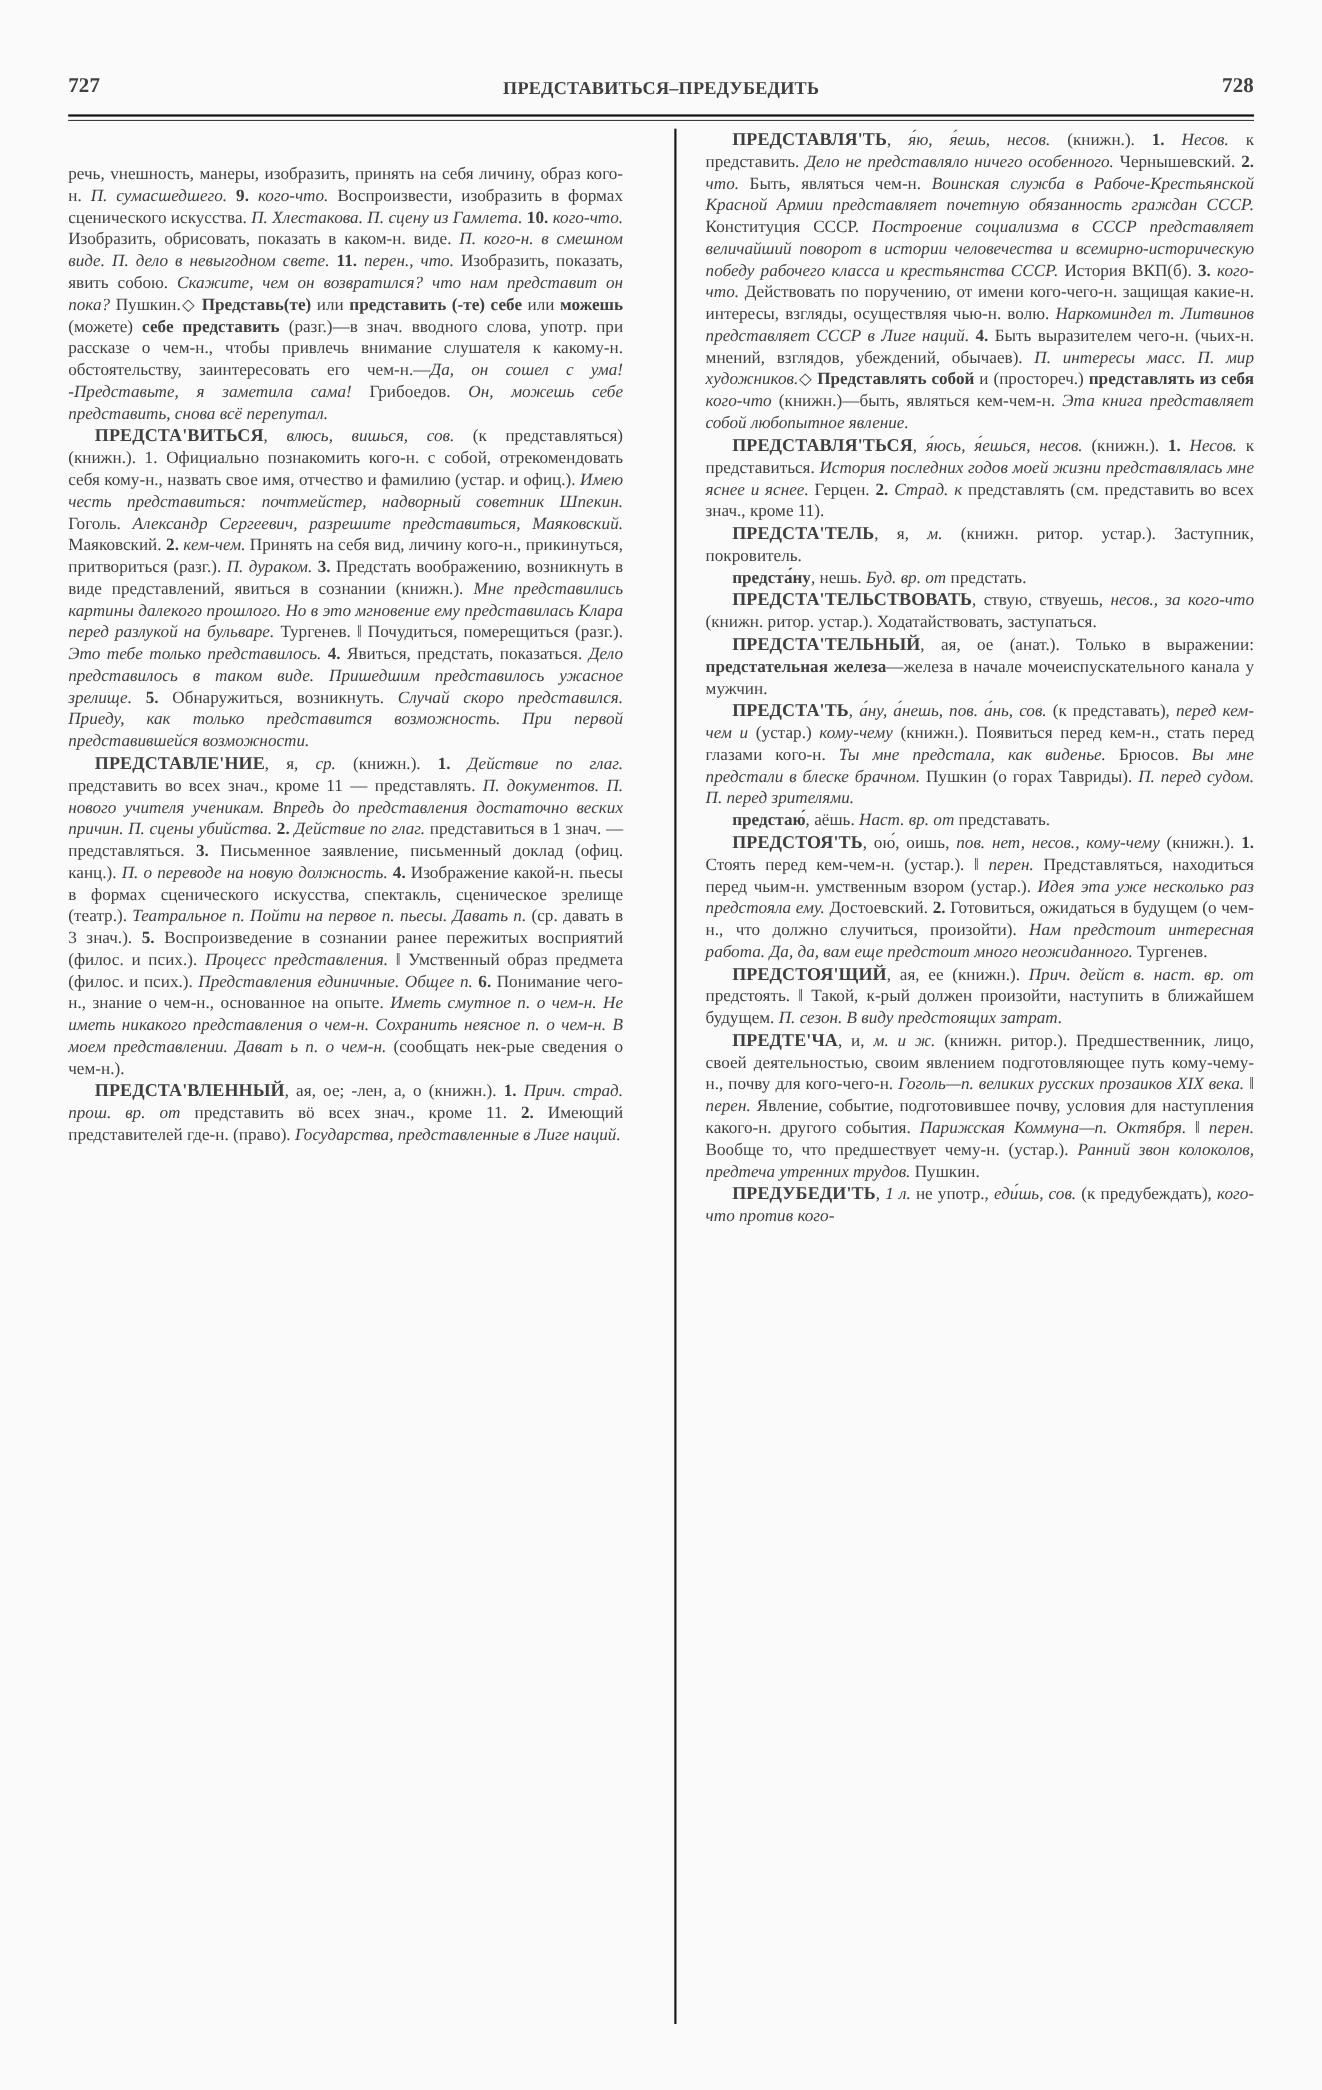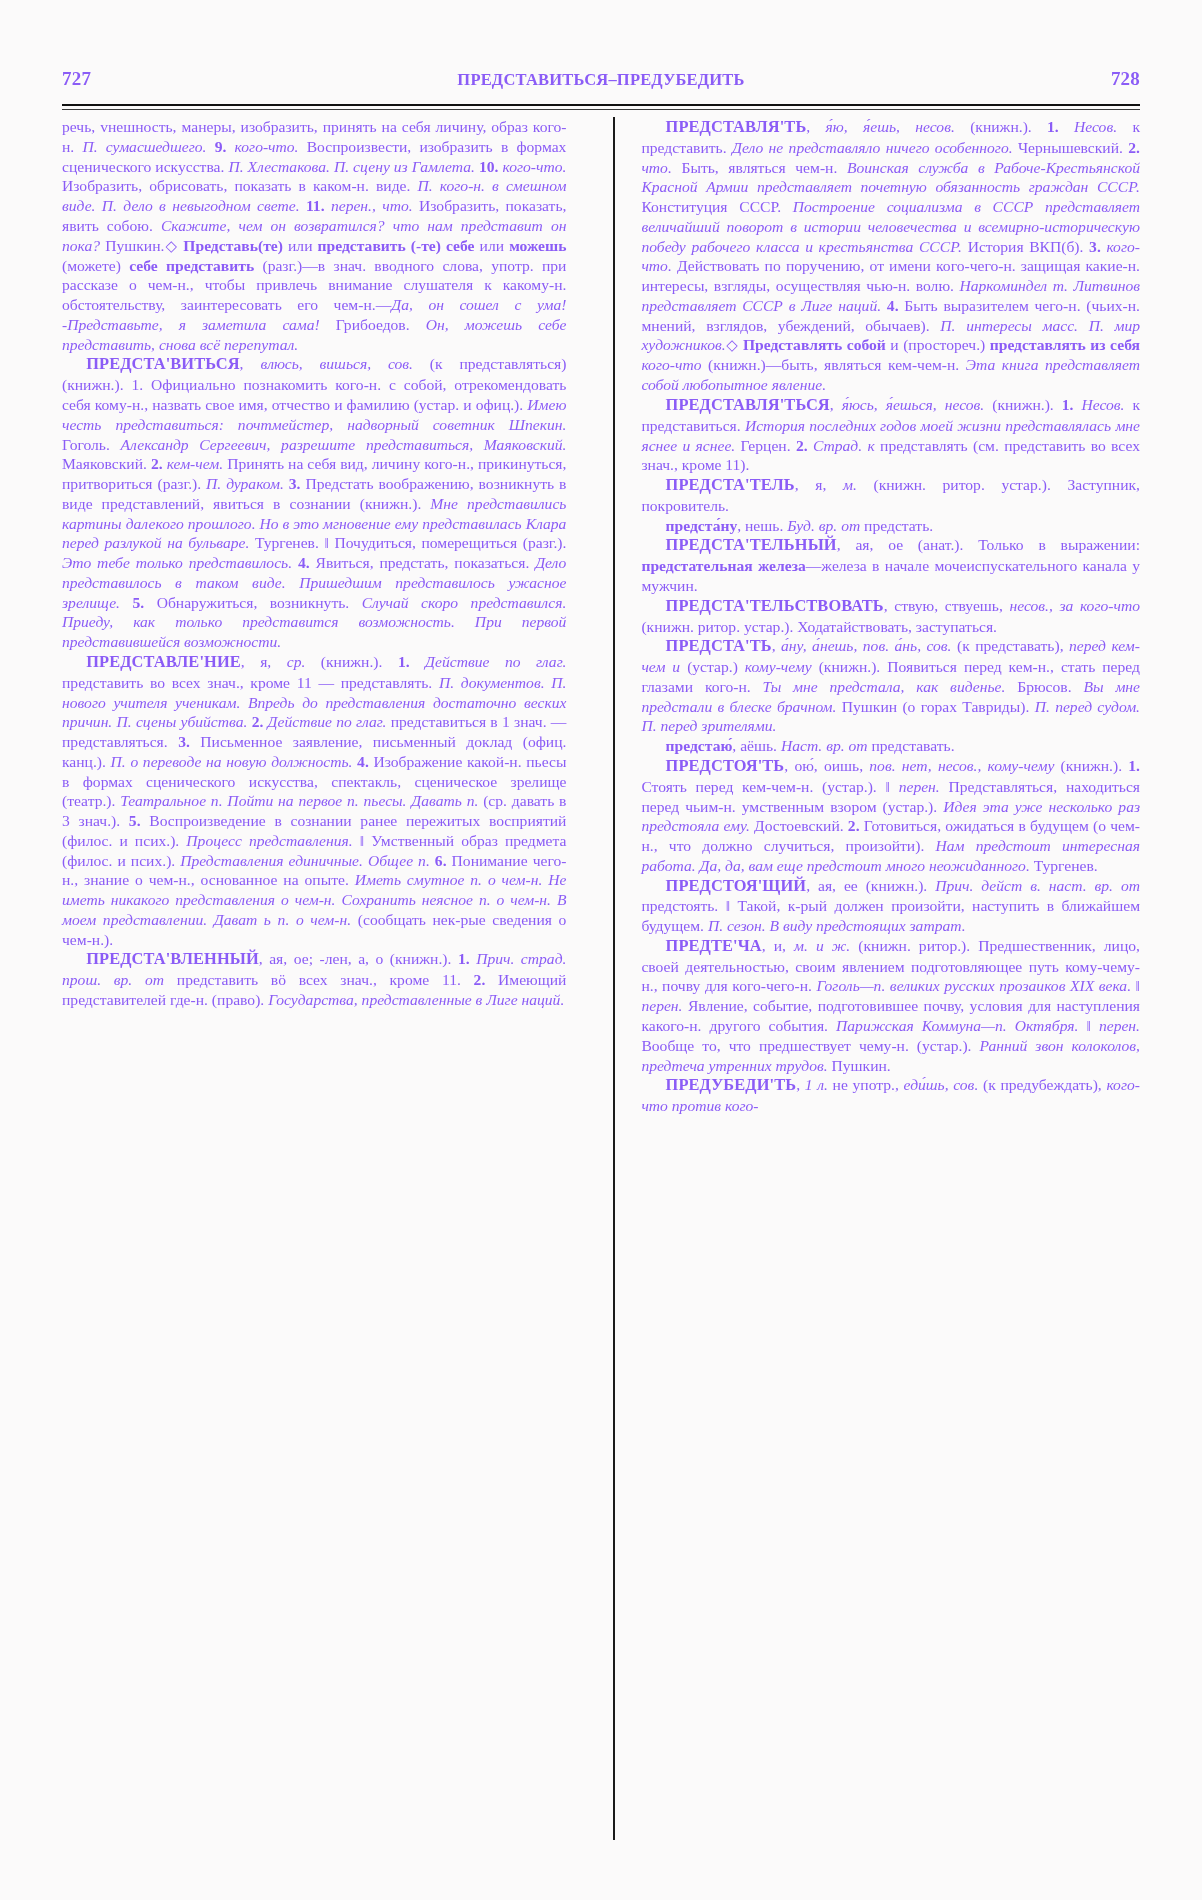--- a/index.html
+++ b/index.html
@@ -7,21 +7,21 @@
     padding: 0;
     background: #ffffff;
   }
   .page {
     position: relative;
     width: 1202px;
     height: 1900px;
     background: #fbfafa;
     box-sizing: border-box;
     font-family: "Liberation Serif", "DejaVu Serif", serif;
-    color: #8b5cf6;
+    color: #404040;
     overflow: hidden;
   }
   
   .header {
     position: absolute;
     top: 68px;
     left: 62px;
     right: 62px;
     height: 26px;
   }
@@ -63,21 +63,21 @@
     gap: 0;
   }
   .col {
     width: 50%;
     box-sizing: border-box;
     font-size: 15.6px;
     line-height: 1.268;
     text-align: justify;
     hyphens: manual;
   }
-  .col-left  { padding-right: 22px; }
+  .col-left  { padding-right: 22px; margin-top: 32px; }
   .col-right { padding-left: 26px; border-left: 2px solid #1a1a1a; margin-left: 25px; }
 
   .col p {
     margin: 0;
     text-indent: 0;
   }
   .col p.ind { text-indent: 1.55em; }
 
   
   .hw {                 
@@ -124,23 +124,23 @@
     <div class="col col-right">
 
       <p class="ind"><span class="hw">ПРЕДСТАВЛЯ'ТЬ</span><span>, </span><span class="it">я́ю, я́ешь, несов.</span><span> (книжн.). </span><span class="num">1. </span><span class="it">Несов.</span><span> к представить. </span><span class="it">Дело не представляло ничего особенного.</span><span> Чернышевский. </span><span class="num">2. </span><span class="it">что.</span><span> Быть, являться чем-н. </span><span class="it">Воинская служба в Рабоче-Крестьянской Красной Армии представляет почетную обязанность граждан СССР.</span><span> Конституция СССР. </span><span class="it">Построение социализма в СССР представляет величайший поворот в истории человечества и всемирно-историческую победу рабочего класса и крестьянства СССР.</span><span> История ВКП(б). </span><span class="num">3. </span><span class="it">кого-что.</span><span> Действовать по поручению, от имени кого-чего-н. защищая какие-н. интересы, взгляды, осуществляя чью-н. волю. </span><span class="it">Наркоминдел т. Литвинов представляет СССР в Лиге наций.</span><span class="num"> 4. </span><span>Быть выразителем чего-н. (чьих-н. мнений, взглядов, убеждений, обычаев). </span><span class="it">П. интересы масс. П. мир художников.</span><span class="dia">◇</span><span class="bd"> Представлять собой </span><span>и (простореч.) </span><span class="bd">представлять из себя </span><span class="it">кого-что</span><span> (книжн.)—быть, являться кем-чем-н. </span><span class="it">Эта книга представляет собой любопытное явление.</span></p>
 
       <p class="ind"><span class="hw">ПРЕДСТАВЛЯ'ТЬСЯ</span><span>, </span><span class="it">я́юсь, я́ешься, несов.</span><span> (книжн.). </span><span class="num">1. </span><span class="it">Несов.</span><span> к представиться. </span><span class="it">История последних годов моей жизни представлялась мне яснее и яснее.</span><span> Герцен. </span><span class="num">2. </span><span class="it">Страд. к</span><span> представлять (см. представить во всех знач., кроме 11).</span></p>
 
       <p class="ind"><span class="hw">ПРЕДСТА'ТЕЛЬ</span><span>, я, </span><span class="it">м.</span><span> (книжн. ритор. устар.). Заступник, покровитель.</span></p>
 
       <p class="ind"><span class="hw-sm">предста́ну</span><span>, нешь. </span><span class="it">Буд. вр. от</span><span> предстать.</span></p>
 
+      <p class="ind"><span class="hw">ПРЕДСТА'ТЕЛЬСТВОВАТЬ</span><span>, ствую, ствуешь, </span><span class="it">несов., за кого-что</span><span> (книжн. ритор. устар.). Ходатайствовать, заступаться.</span></p>
+
       <p class="ind"><span class="hw">ПРЕДСТА'ТЕЛЬНЫЙ</span><span>, ая, ое</span><span> (анат.). Только в выражении: </span><span class="bd">предстательная железа</span><span>—железа в начале мочеиспускательного канала у мужчин.</span></p>
-
-      <p class="ind"><span class="hw">ПРЕДСТА'ТЕЛЬСТВОВАТЬ</span><span>, ствую, ствуешь, </span><span class="it">несов., за кого-что</span><span> (книжн. ритор. устар.). Ходатайствовать, заступаться.</span></p>
 
       <p class="ind"><span class="hw">ПРЕДСТА'ТЬ</span><span>, </span><span class="it">а́ну, а́нешь, пов. а́нь, сов.</span><span> (к представать), </span><span class="it">перед кем-чем и</span><span> (устар.) </span><span class="it">кому-чему</span><span> (книжн.). Появиться перед кем-н., стать перед глазами кого-н. </span><span class="it">Ты мне предстала, как виденье.</span><span> Брюсов. </span><span class="it">Вы мне предстали в блеске брачном.</span><span> Пушкин (о горах Тавриды). </span><span class="it">П. перед судом. П. перед зрителями.</span></p>
 
       <p class="ind"><span class="hw-sm">предстаю́</span><span>, аёшь. </span><span class="it">Наст. вр. от</span><span> представать.</span></p>
 
       <p class="ind"><span class="hw">ПРЕДСТОЯ'ТЬ</span><span>, ою́, оишь, </span><span class="it">пов. нет, несов., кому-чему</span><span> (книжн.). </span><span class="num">1. </span><span>Стоять перед кем-чем-н. (устар.). </span><span class="par">‖ </span><span class="it">перен.</span><span> Представляться, находиться перед чьим-н. умственным взором (устар.). </span><span class="it">Идея эта уже несколько раз предстояла ему.</span><span> Достоевский. </span><span class="num">2. </span><span>Готовиться, ожидаться в будущем (о чем-н., что должно случиться, произойти). </span><span class="it">Нам предстоит интересная работа. Да, да, вам еще предстоит много неожиданного.</span><span> Тургенев.</span></p>
 
       <p class="ind"><span class="hw">ПРЕДСТОЯ'ЩИЙ</span><span>, ая, ее</span><span> (книжн.). </span><span class="it">Прич. дейст в. наст. вр. от</span><span> предстоять. </span><span class="par">‖ </span><span>Такой, к-рый должен произойти, наступить в ближайшем будущем. </span><span class="it">П. сезон. В виду предстоящих затрат.</span></p>
 
       <p class="ind"><span class="hw">ПРЕДТЕ'ЧА</span><span>, и, </span><span class="it">м. и ж.</span><span> (книжн. ритор.). Предшественник, лицо, своей деятельностью, своим явлением подготовляющее путь кому-чему-н., почву для кого-чего-н. </span><span class="it">Гоголь—п. великих русских прозаиков XIX века.</span><span class="par"> ‖ </span><span class="it">перен.</span><span> Явление, событие, подготовившее почву, условия для наступления какого-н. другого события. </span><span class="it">Парижская Коммуна—п. Октября.</span><span class="par"> ‖ </span><span class="it">перен.</span><span> Вообще то, что предшествует чему-н. (устар.). </span><span class="it">Ранний звон колоколов, предтеча утренних трудов.</span><span> Пушкин.</span></p>

